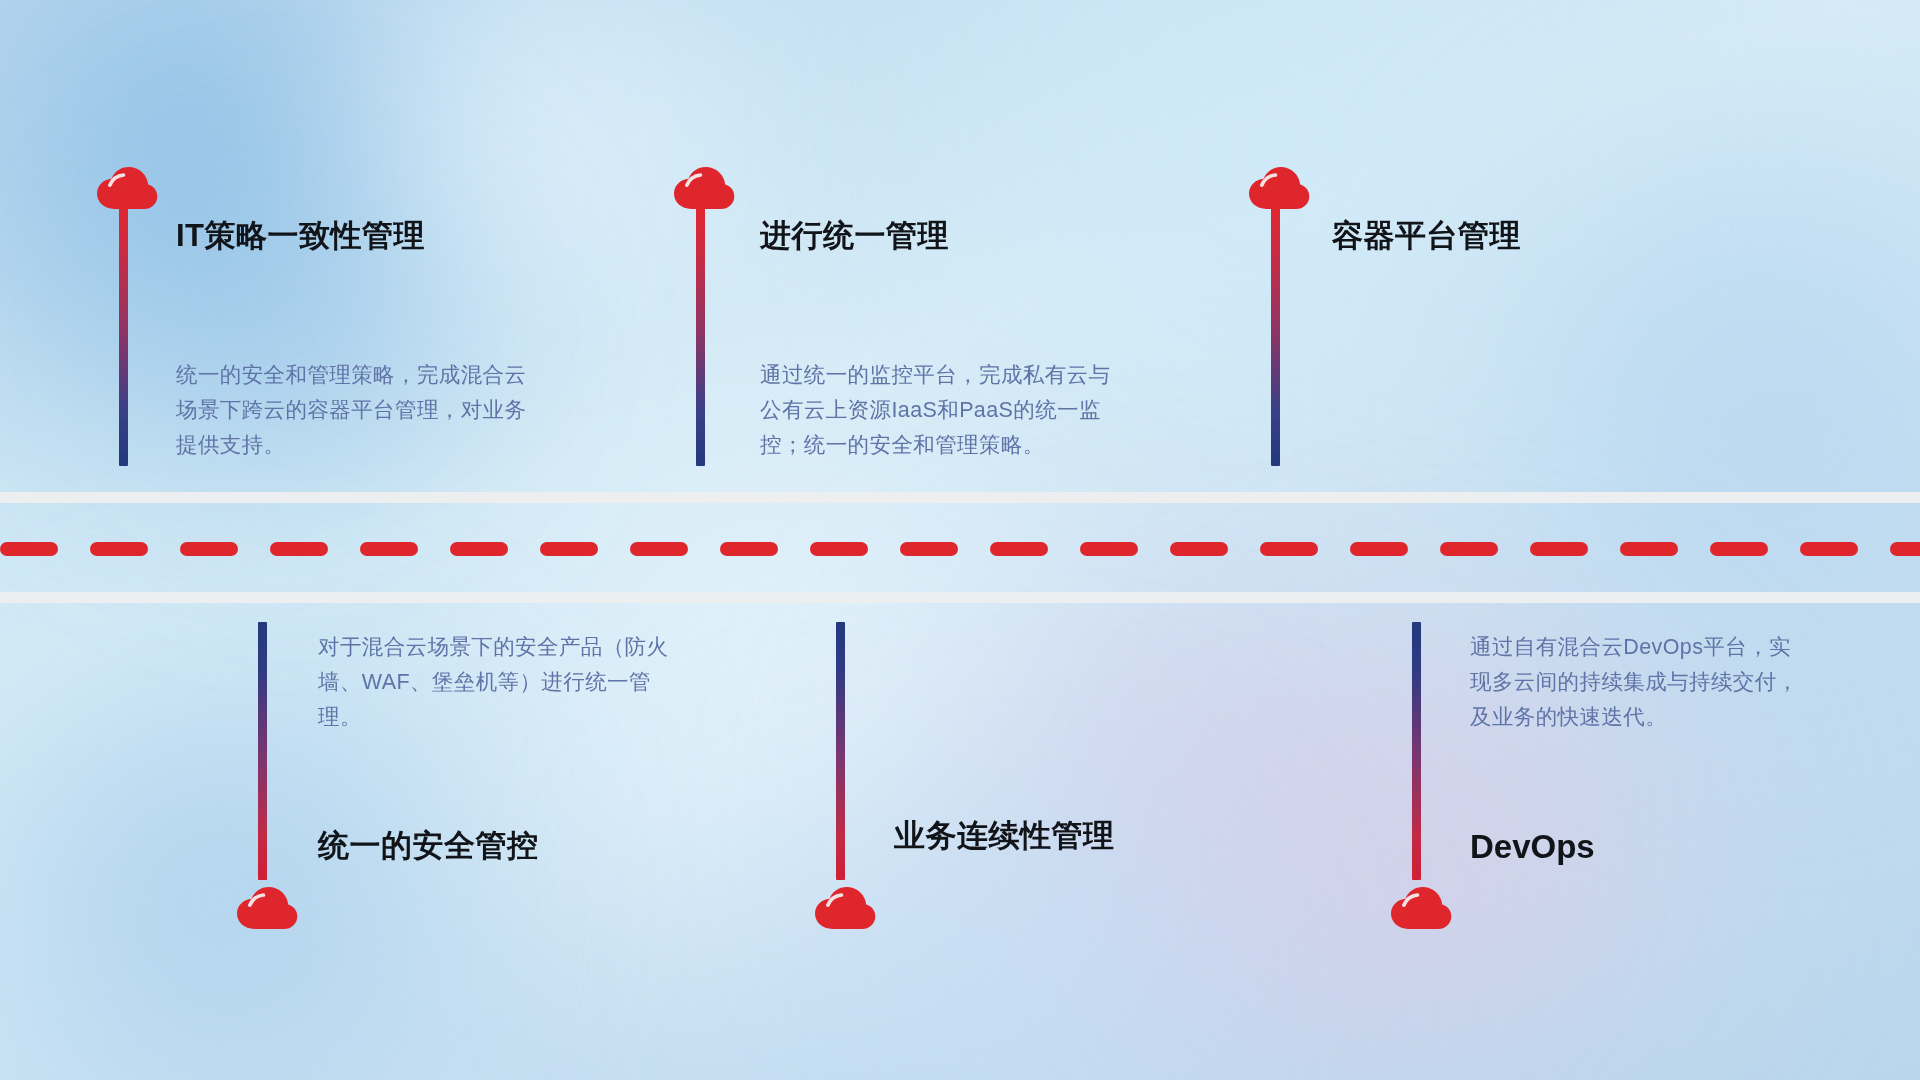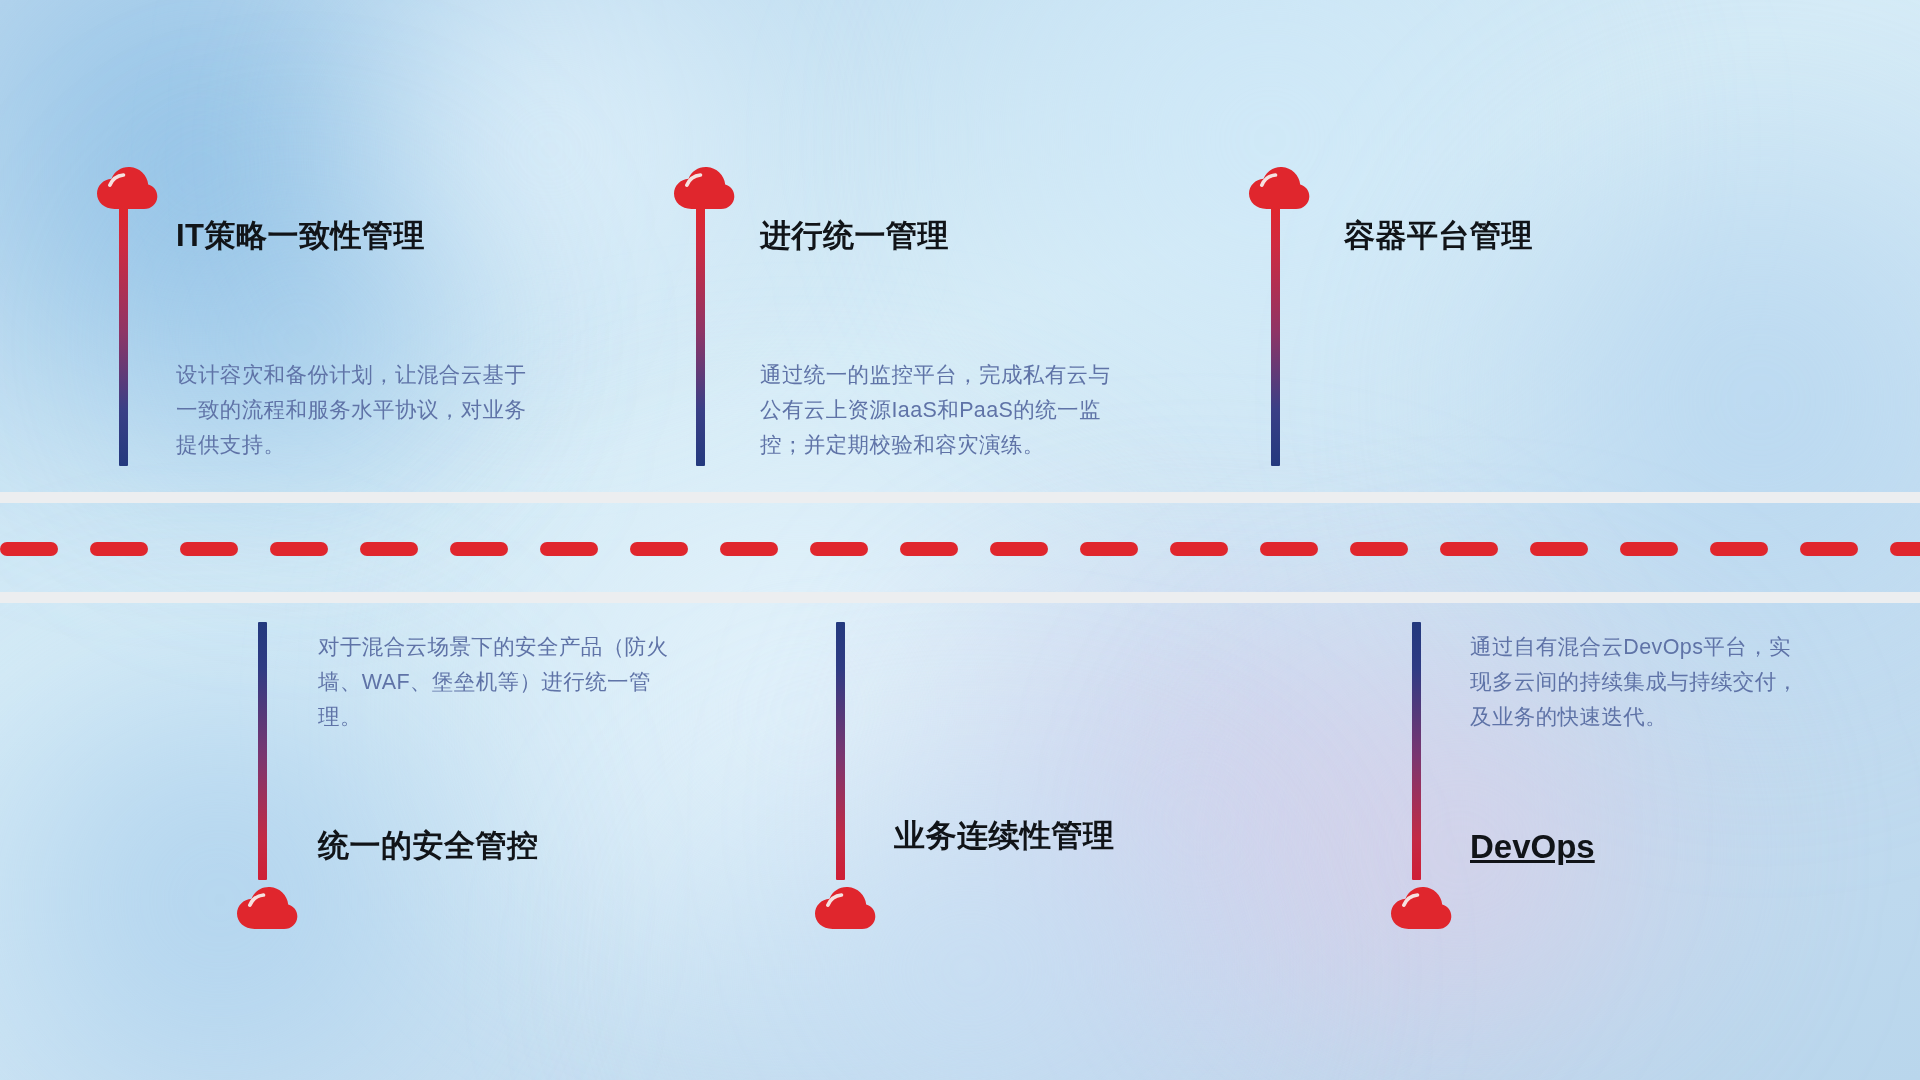--- a/index.html
+++ b/index.html
@@ -50,21 +50,21 @@
   .cloud svg{display:block;width:62px;height:44px;}
 
   .stem{position:absolute;width:9px;border-radius:1px;}
   .stem.down{background:linear-gradient(180deg,#e0262d 0%,#d02a3f 14%,#8e3566 48%,#3a3f86 78%,#23397e 100%);}
   .stem.up{background:linear-gradient(180deg,#23397e 0%,#2f3b83 18%,#7a3670 52%,#c32a44 84%,#cf1f36 100%);}
 
   .title{
     font-size:31px;font-weight:bold;color:#111418;letter-spacing:.5px;
     white-space:nowrap;line-height:1;
   }
-  .title.latin{font-size:33px;letter-spacing:0;text-decoration:underline;}
+  .title.latin{font-size:33px;letter-spacing:0;}
 
   .body{
     font-size:21.5px;color:#5f73a7;line-height:35px;letter-spacing:.4px;
     width:360px;
   }
   .body.w-narrow{width:330px;}
 </style>
 </head>
 <body>
 
@@ -88,49 +88,49 @@
         <path d="M18.5 43 C8.3 43 1 36.2 1 27.6 C1 19.6 7.4 13.2 15.6 12.7 C18.4 5.3 25.7 0.6 33.9 1.1 C43.6 1.7 51.3 9.3 52.2 18.6 C57.8 20.2 61.6 25.1 61.3 30.9 C61 37.7 55.2 43 48.1 43 Z" fill="#e0262d"></path>
         <path d="M13.8 19.2 C16.2 13.5 21.4 9.6 27.5 9.0" fill="none" stroke="#f6f2f0" stroke-width="3.6" stroke-linecap="round" opacity=".92"></path>
       </svg>
     </div>
   </div>
   <div class="stem down" style="left:119px;top:208px;height:258px;"></div>
   <div class="col" style="left:176px;top:220px;">
     <div class="title">IT策略一致性管理</div>
   </div>
   <div class="col" style="left:176px;top:358px;">
-    <div class="body">设计容灾和备份计划，让混合云基于一致的流程和服务水平协议，对业务提供支持。</div>
+    <div class="body">统一的安全和管理策略，完成混合云场景下跨云的容器平台管理，对业务提供支持。</div>
   </div>
 
   <div class="col" style="left:673px;top:166px;">
     <div class="cloud">
       <svg viewBox="0 0 62 44" xmlns="http://www.w3.org/2000/svg">
         <path d="M18.5 43 C8.3 43 1 36.2 1 27.6 C1 19.6 7.4 13.2 15.6 12.7 C18.4 5.3 25.7 0.6 33.9 1.1 C43.6 1.7 51.3 9.3 52.2 18.6 C57.8 20.2 61.6 25.1 61.3 30.9 C61 37.7 55.2 43 48.1 43 Z" fill="#e0262d"></path>
         <path d="M13.8 19.2 C16.2 13.5 21.4 9.6 27.5 9.0" fill="none" stroke="#f6f2f0" stroke-width="3.6" stroke-linecap="round" opacity=".92"></path>
       </svg>
     </div>
   </div>
   <div class="stem down" style="left:696px;top:208px;height:258px;"></div>
   <div class="col" style="left:760px;top:220px;">
     <div class="title">进行统一管理</div>
   </div>
   <div class="col" style="left:760px;top:358px;">
-    <div class="body">通过统一的监控平台，完成私有云与公有云上资源IaaS和PaaS的统一监控；并定期校验和容灾演练。</div>
+    <div class="body">通过统一的监控平台，完成私有云与公有云上资源IaaS和PaaS的统一监控；统一的安全和管理策略。</div>
   </div>
 
   <div class="col" style="left:1248px;top:166px;">
     <div class="cloud">
       <svg viewBox="0 0 62 44" xmlns="http://www.w3.org/2000/svg">
         <path d="M18.5 43 C8.3 43 1 36.2 1 27.6 C1 19.6 7.4 13.2 15.6 12.7 C18.4 5.3 25.7 0.6 33.9 1.1 C43.6 1.7 51.3 9.3 52.2 18.6 C57.8 20.2 61.6 25.1 61.3 30.9 C61 37.7 55.2 43 48.1 43 Z" fill="#e0262d"></path>
         <path d="M13.8 19.2 C16.2 13.5 21.4 9.6 27.5 9.0" fill="none" stroke="#f6f2f0" stroke-width="3.6" stroke-linecap="round" opacity=".92"></path>
       </svg>
     </div>
   </div>
   <div class="stem down" style="left:1271px;top:208px;height:258px;"></div>
-  <div class="col" style="left:1332px;top:220px;margin-left:12px;">
+  <div class="col" style="left:1332px;top:220px;">
     <div class="title">容器平台管理</div>
   </div>
 
   <div class="divider-wrap" style="top:492px;">
     <div class="rule-white" style="top:0;"></div>
     <div class="dash-line" id="dashline" style="top:50px;">
         <span class="dash" style="background: rgb(224, 38, 45); width: 58px; margin-right: 32px;"></span>
         <span class="dash" style="background: rgb(224, 38, 45); width: 58px; margin-right: 32px;"></span>
         <span class="dash" style="background: rgb(224, 38, 45); width: 58px; margin-right: 32px;"></span>
         <span class="dash" style="background: rgb(224, 38, 45); width: 58px; margin-right: 32px;"></span>

